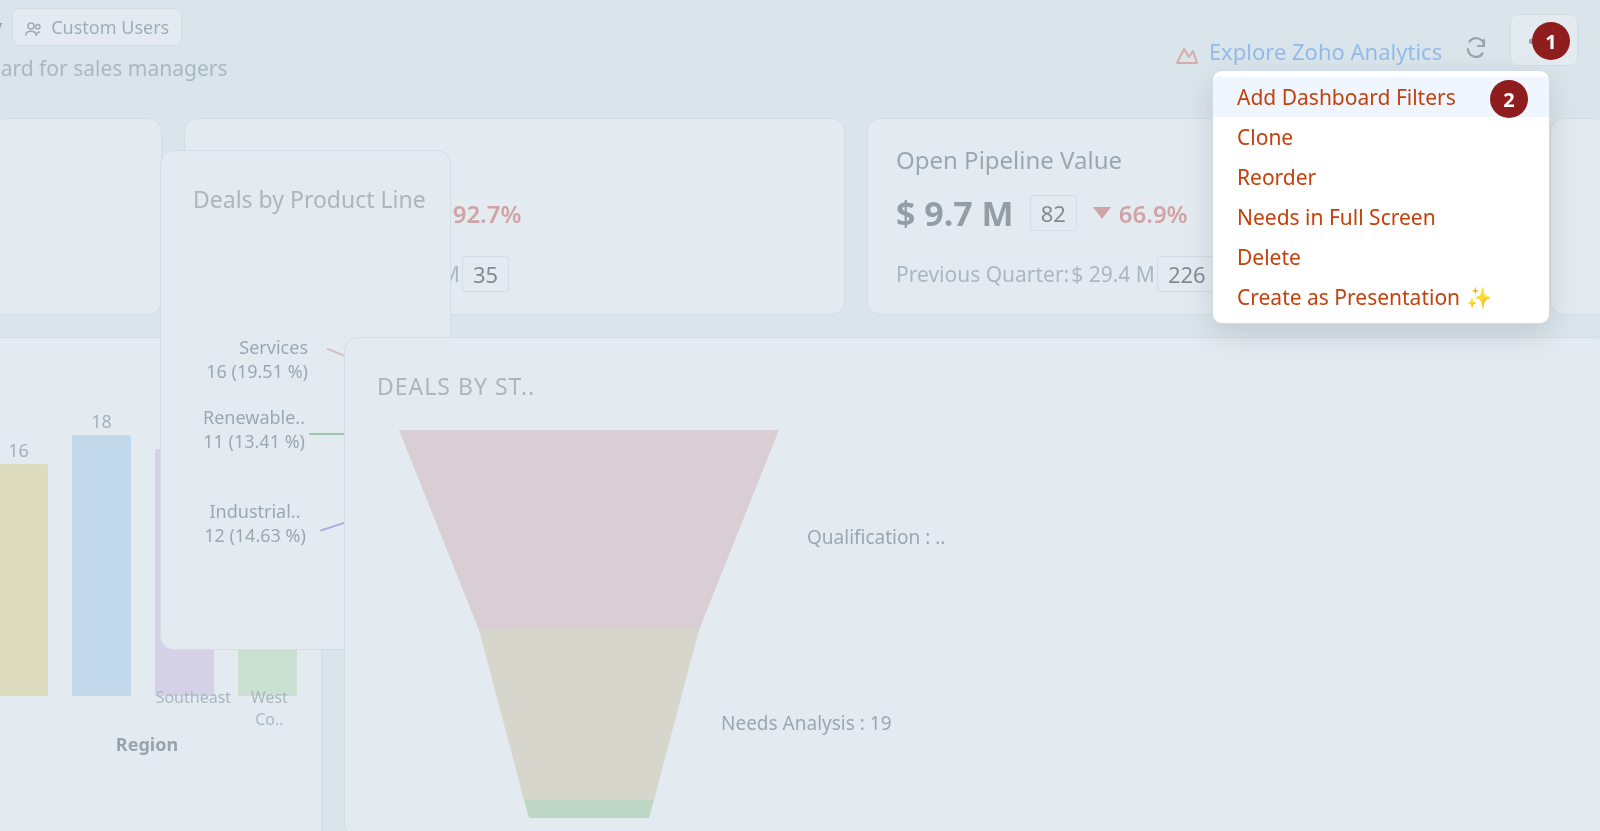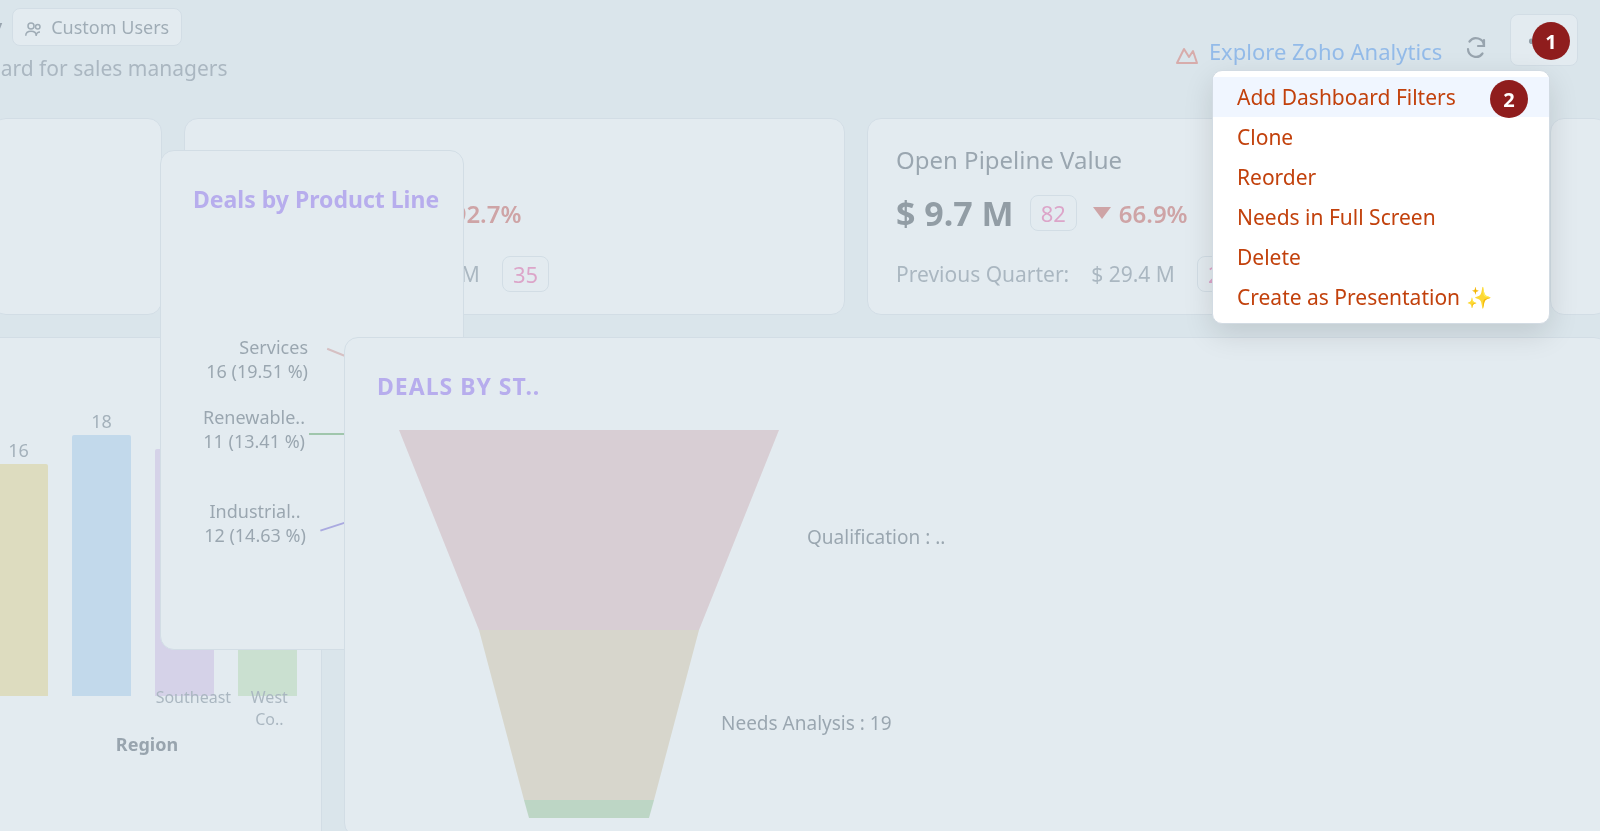--- a/index.html
+++ b/index.html
@@ -26,31 +26,31 @@
   .btn-more{background:#fff;border:1px solid var(--border);padding:10px 16px;border-radius:8px;cursor:pointer;display:inline-flex;align-items:center;justify-content:center}
   .dots{font-size:22px;letter-spacing:3px;color:#2f3a45}
 
   .cards-row{display:flex;gap:22px;padding:24px 0 0 0}
   .kpi-card{flex:1;min-width:420px;background:var(--card);border:1px solid var(--border);border-radius:14px;padding:22px 28px}
   .kpi-card.ghost-left{min-width:170px;flex:0 0 170px;margin-left:-8px}
   .kpi-card.ghost-right{min-width:10px;flex:0 0 10px;margin-right:-8px}
   .kpi-title{font-size:24px;color:#3f4b57;margin:2px 0 14px}
   .kpi-main{display:flex;align-items:center;gap:16px}
   .kpi-value{font-size:34px;font-weight:700;color:#2a333c}
-  .badge{border:1px solid var(--border);border-radius:8px;padding:2px 10px;font-size:22px;color:#ec4899;background:#fff}
+  .badge{border:1px solid var(--border);border-radius:3px;padding:2px 10px;font-size:22px;color:#000000;background:#fff}
   .delta{display:inline-flex;align-items:center;gap:8px;color:var(--red);font-size:24px;font-weight:600}
   .tri-down{width:0;height:0;border-left:9px solid transparent;border-right:9px solid transparent;border-top:12px solid var(--red)}
-  .kpi-prev{margin-top:20px;color:var(--muted);font-size:21px;display:flex;align-items:center;gap:22px}
+  .kpi-prev{margin-top:20px;color:var(--muted);font-size:21px;display:flex;align-items:center;gap:2px}
 
   .panels-row{display:flex;gap:22px;padding:22px 0 0 0}
   .panel{background:#fff;border:1px solid var(--border);border-radius:14px;padding:24px;flex:1;position:relative;height:500px;overflow:hidden}
   .panel.bar{flex:0 0 330px;margin-left:-8px;padding-left:4px}
   .panel.pie{flex:0 0 570px}
   .panel.funnel{flex:1;margin-right:-8px}
-  .panel-title{font-size:23px;font-weight:700;color:#8b5cf6;margin:8px 0 18px 8px}
+  .panel-title{font-size:23px;font-weight:400;color:#737373;margin:8px 0 18px 8px}
   .panel-title.caps{text-transform:uppercase;letter-spacing:1px}
 
   
   .bar-area{position:relative;height:340px;margin-top:30px}
   .bars{position:absolute;bottom:36px;left:0;right:0;display:flex;gap:24px;align-items:flex-end;justify-content:flex-start;height:290px}
   .bar{width:62px;border-radius:2px 2px 0 0;position:relative}
   .bar .lbl{position:absolute;top:-26px;left:50%;transform:translateX(-50%);font-size:18px;color:#5a6773}
   .xaxis{position:absolute;bottom:2px;left:0;right:0;display:flex;gap:24px;justify-content:flex-start}
   .xaxis span{width:62px;text-align:center;font-size:16px;color:#6a7683}
   .axis-title{text-align:center;font-weight:700;font-size:18px;color:#3a4551}

